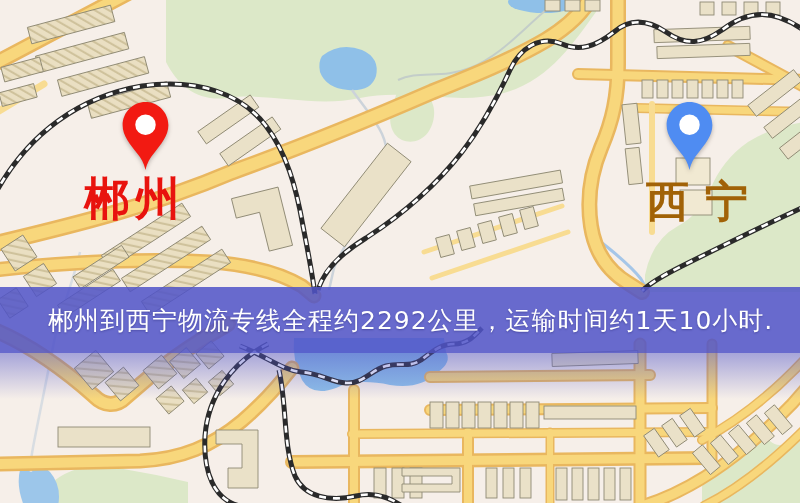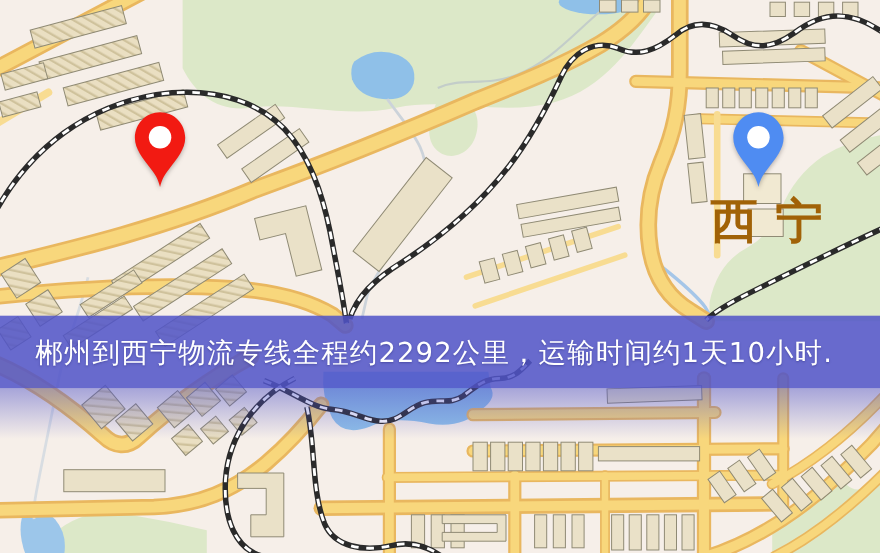--- a/index.html
+++ b/index.html
@@ -8,21 +8,21 @@
   .stage svg.map{position:absolute;left:0;top:0;}
   .pin{position:absolute;width:55px;height:74px;filter:drop-shadow(0 2px 2px rgba(40,30,30,.3));}
   .pin-origin{left:118px;top:100px;}
   .pin-dest{left:662px;top:100px;}
   .city-label{position:absolute;font-weight:700;line-height:1;white-space:nowrap;}
   .label-origin{left:84px;top:176px;font-size:45px;letter-spacing:6px;color:#e8130e;}
   .label-dest{left:646px;top:180px;font-size:43px;letter-spacing:16px;color:#a16207;}
   .banner{position:absolute;left:0;top:287px;width:800px;height:66px;
           background:rgba(80,84,200,.86);display:flex;align-items:center;}
   .banner-text{color:#fff;font-size:25px;font-weight:500;letter-spacing:1px;
-               padding-left:32px;text-shadow:0 1px 2px rgba(20,20,90,.35);white-space:nowrap;}
+               padding-left:32px;text-shadow:0 1px 2px rgba(20,20,90,.35);white-space:nowrap;margin-left:16px;}
   .banner-fade{position:absolute;left:0;top:353px;width:800px;height:46px;pointer-events:none;
                background:linear-gradient(to bottom,rgba(80,84,200,.48),rgba(80,84,200,0));}
 </style>
 </head>
 <body>
 
 <div class="stage">
 
   <svg class="map" width="800" height="503" viewBox="0 0 800 503">
     <defs>
@@ -228,20 +228,21 @@
     </g>
   </svg>
 
   <svg class="pin pin-dest" viewBox="0 0 56 76">
     <g>
       <path fill="#4f8cf2" d="M28,2 C15,2 4.5,12.5 4.5,26 C4.5,36.5 12,45.5 19.5,55 C23.5,60 26.3,64.5 28,72 C29.7,64.5 32.5,60 36.5,55 C44,45.5 51.5,36.5 51.5,26 C51.5,12.5 41,2 28,2 Z"></path>
       <circle cx="28" cy="25.5" r="10.5" fill="#ffffff"></circle>
     </g>
   </svg>
 
+  <div class="city-label label-origin">郴州</div>
   <div class="city-label label-dest">西宁</div>
 
   <div class="banner">
     <span class="banner-text">郴州到西宁物流专线全程约2292公里，运输时间约1天10小时.</span>
   </div>
   <div class="banner-fade"></div>
 
 </div>
 
 </body></html>

